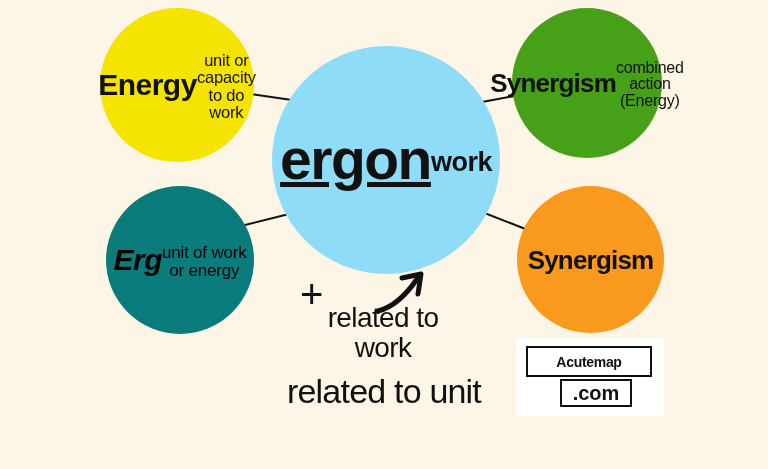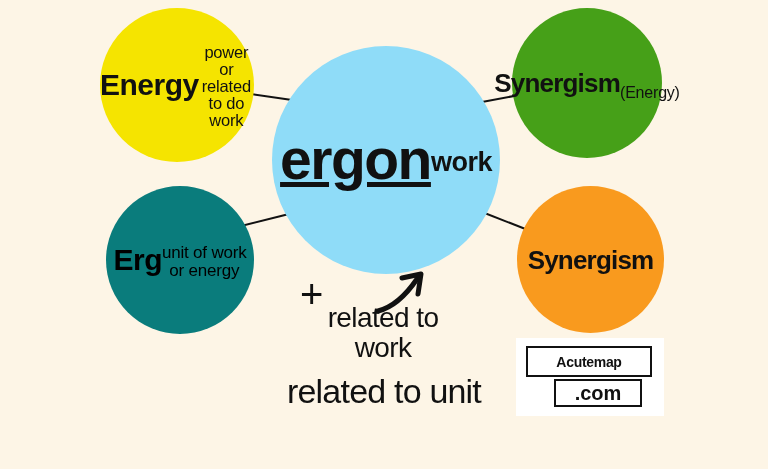--- a/index.html
+++ b/index.html
@@ -83,21 +83,21 @@
 
   
   #node-erg {
     left: 106px;
     top: 186px;
     width: 148px;
     height: 148px;
     background: #0a7c7c;
     color: #000;
   }
-  #node-erg .title { font-size: 30px; }
+  #node-erg .title { font-size: 30px; font-style: italic; }
   #node-erg .sub { font-size: 17px; margin-top: 3px; }
 
   
   #node-synergism-latin {
     left: 512px;
     top: 8px;
     width: 150px;
     height: 150px;
     background: #46a018;
   }
@@ -175,23 +175,23 @@
     align-items: center;
     justify-content: center;
     font-size: 14px;
     font-weight: 700;
     color: #111;
     box-sizing: border-box;
     letter-spacing: -0.3px;
   }
   #logo-tld {
     position: absolute;
-    left: 38px;
+    left: 44px;
     top: 41px;
-    width: 88px;
+    width: 72px;
     height: 28px;
     border: 2px solid #111;
     display: flex;
     align-items: center;
     justify-content: center;
     font-size: 20px;
     font-weight: 700;
     color: #111;
     box-sizing: border-box;
   }
@@ -209,37 +209,37 @@
   </svg>
 
   <div class="node" id="node-center">
     <div class="title">ergon</div>
     <div class="sub">work</div>
   </div>
 
   <div class="node" id="node-energy">
     <div class="title">Energy</div>
     <div class="sub">
-      <span>power or related</span><br>
+      <span>unit or capacity</span><br>
       <span>to do work</span>
     </div>
   </div>
 
   <div class="node" id="node-erg">
     <div class="title">Erg</div>
     <div class="sub">
       <span>unit of work</span><br>
       <span>or energy</span>
     </div>
   </div>
 
   <div class="node" id="node-synergism-latin">
     <div class="title">Synergism</div>
     <div class="sub">
-      <br>
+      <span>combined action</span><br>
       <span>(Energy)</span>
     </div>
   </div>
 
   <div class="node" id="node-synergism">
     <div class="title">Synergism</div>
   </div>
 
   <div id="plus-sign">+</div>
 

